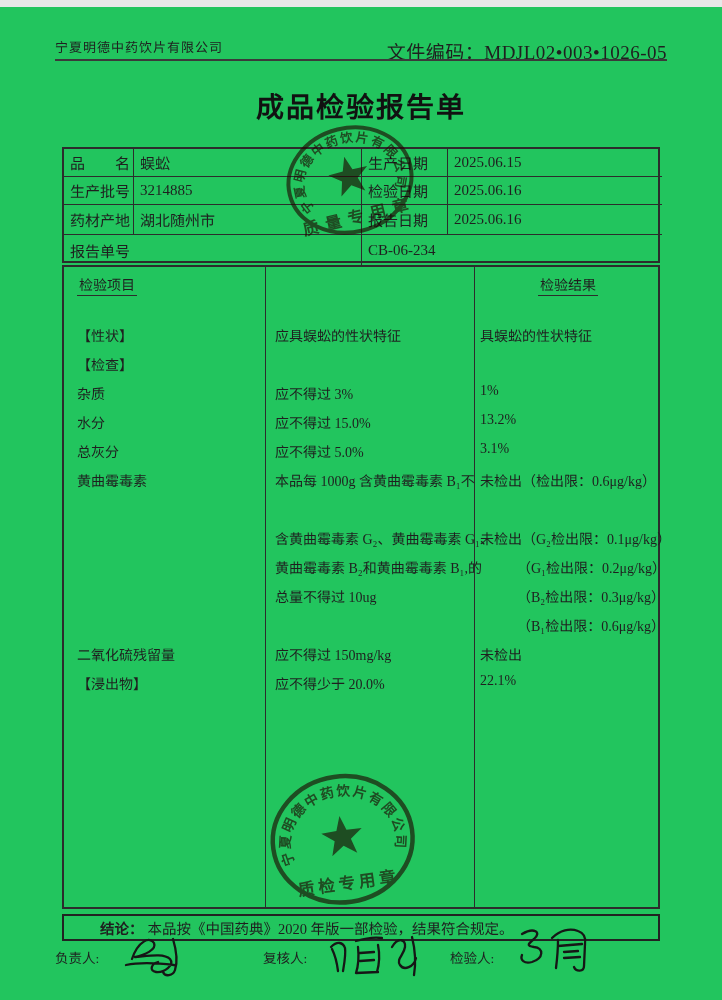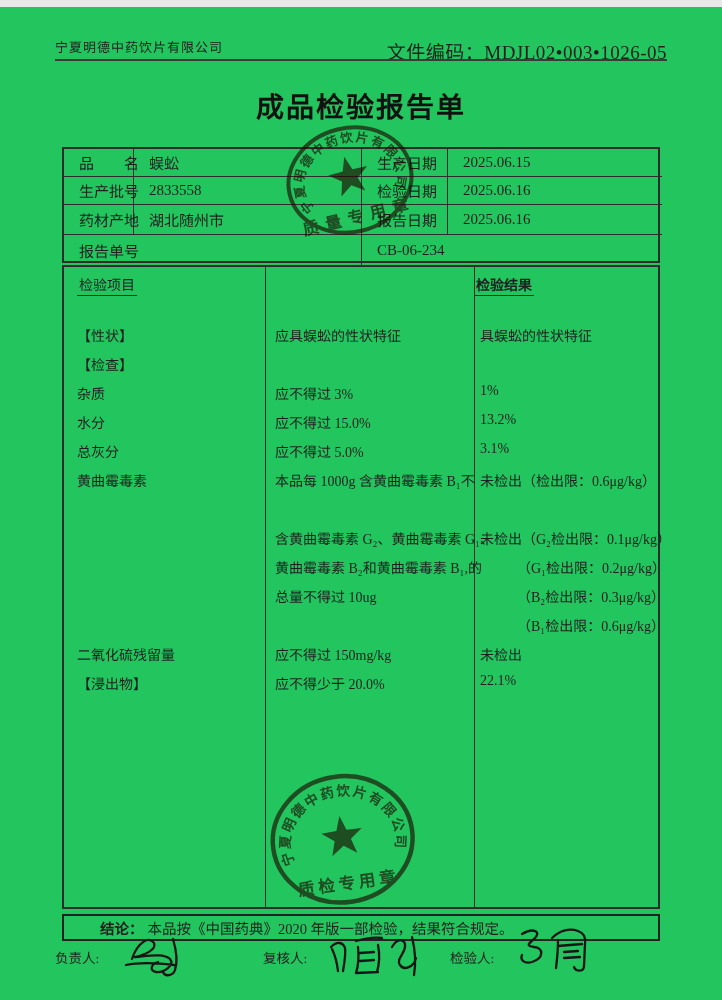--- a/index.html
+++ b/index.html
@@ -16,41 +16,41 @@
          font-size:28px;font-weight:bold;letter-spacing:2px;color:#111;}
   
   .info-table{
     position:absolute;left:62px;top:140px;width:598px;height:116px;
     display:grid;grid-template-columns:70px 228px 86px 214px;
     grid-template-rows:28px 28px 30px 30px;
     border:2px solid #2c2c2c;box-sizing:border-box;font-size:15px;
   }
   .info-table .cell{
     border-right:1px solid #2c2c2c;border-bottom:1px solid #2c2c2c;
-    display:flex;align-items:center;padding-left:15px;box-sizing:border-box;
+    display:flex;align-items:center;padding-left:6px;box-sizing:border-box;
     white-space:nowrap;
     text-align:center;
   }
   .info-table .cell.last-col{border-right:none;}
   .info-table .cell.last-row{border-bottom:none;}
   .info-table .span2{grid-column:span 2;}
   .jlabel{letter-spacing:0;}
   
   .test-table{
     position:absolute;left:62px;top:258px;width:598px;height:644px;
     border:2px solid #2c2c2c;box-sizing:border-box;font-size:14px;
   }
   .vline{position:absolute;top:0;bottom:0;width:1px;background:#2c2c2c;}
   .vline.v1{left:201px;} .vline.v2{left:410px;}
   .th-row{position:absolute;top:7px;left:0;width:100%;height:20px;}
   .th{position:absolute;white-space:nowrap;}
   .th span{border-bottom:1px solid #2c2c2c;padding:0 2px 2px 2px;}
   .th.h1{left:13px;}
   .th.h2{left:201px;width:209px;text-align:center;}
-  .th.h3{left:410px;width:188px;font-weight:bold;}
+  .th.h3{left:410px;width:188px;text-align:center;}
   .t-row{position:absolute;left:0;width:100%;height:20px;padding-left:17px;}
   .t-row .c1{position:absolute;left:13px;white-space:nowrap;}
   .t-row .c2{position:absolute;left:211px;white-space:nowrap;}
   .t-row .c3{position:absolute;left:416px;white-space:nowrap;}
   .t-row .c3.indent{left:453px;}
   
   .conclusion{
     position:absolute;left:62px;top:907px;width:598px;height:27px;
     border:2px solid #222;box-sizing:border-box;
     display:flex;align-items:center;padding-left:36px;font-size:14.5px;white-space:nowrap;
@@ -77,21 +77,21 @@
 
   <div class="title">成品检验报告单</div>
 
   <div class="info-table">
     <div class="cell jlabel">品　　名</div>
     <div class="cell">蜈蚣</div>
     <div class="cell">生产日期</div>
     <div class="cell last-col">2025.06.15</div>
 
     <div class="cell">生产批号</div>
-    <div class="cell">2833558</div>
+    <div class="cell">3214885</div>
     <div class="cell">检验日期</div>
     <div class="cell last-col">2025.06.16</div>
 
     <div class="cell">药材产地</div>
     <div class="cell">湖北随州市</div>
     <div class="cell">报告日期</div>
     <div class="cell last-col">2025.06.16</div>
 
     <div class="cell span2 last-row">报告单号</div>
     <div class="cell span2 last-col last-row">CB-06-234</div>

